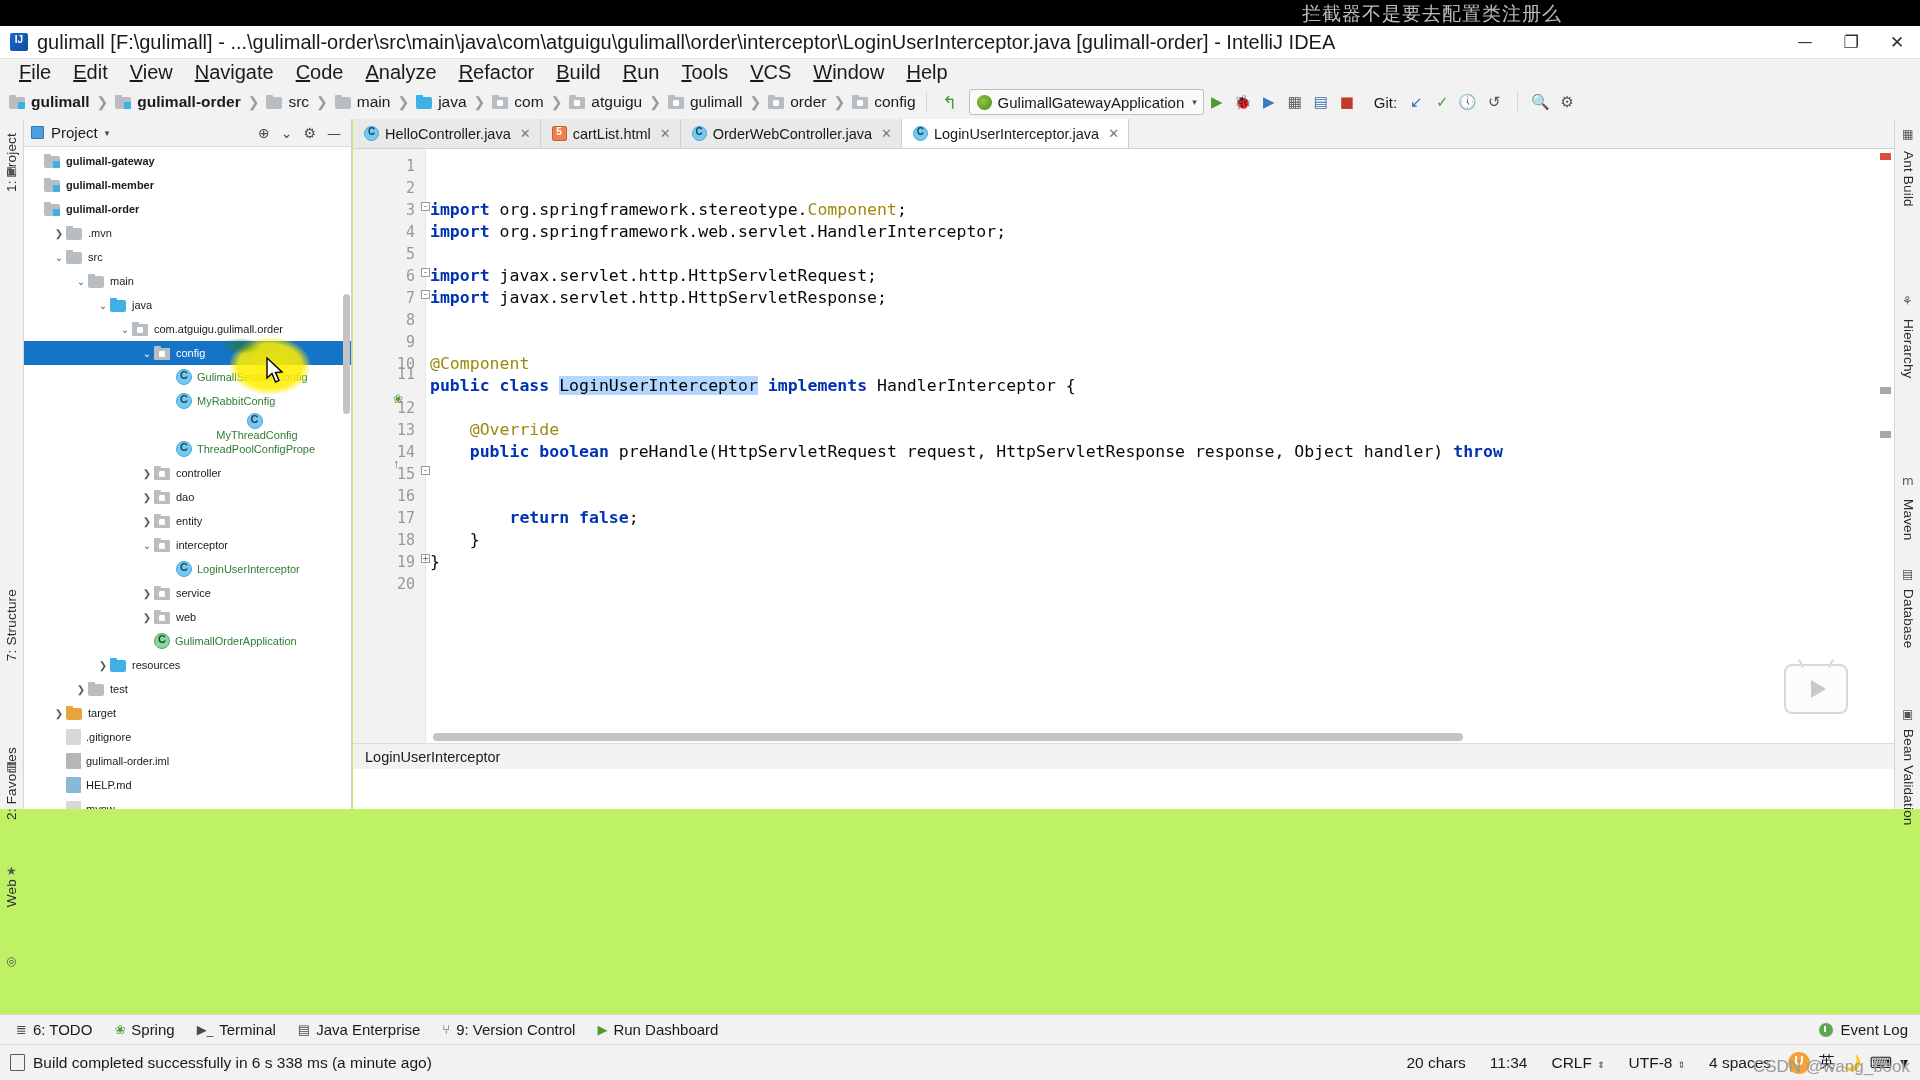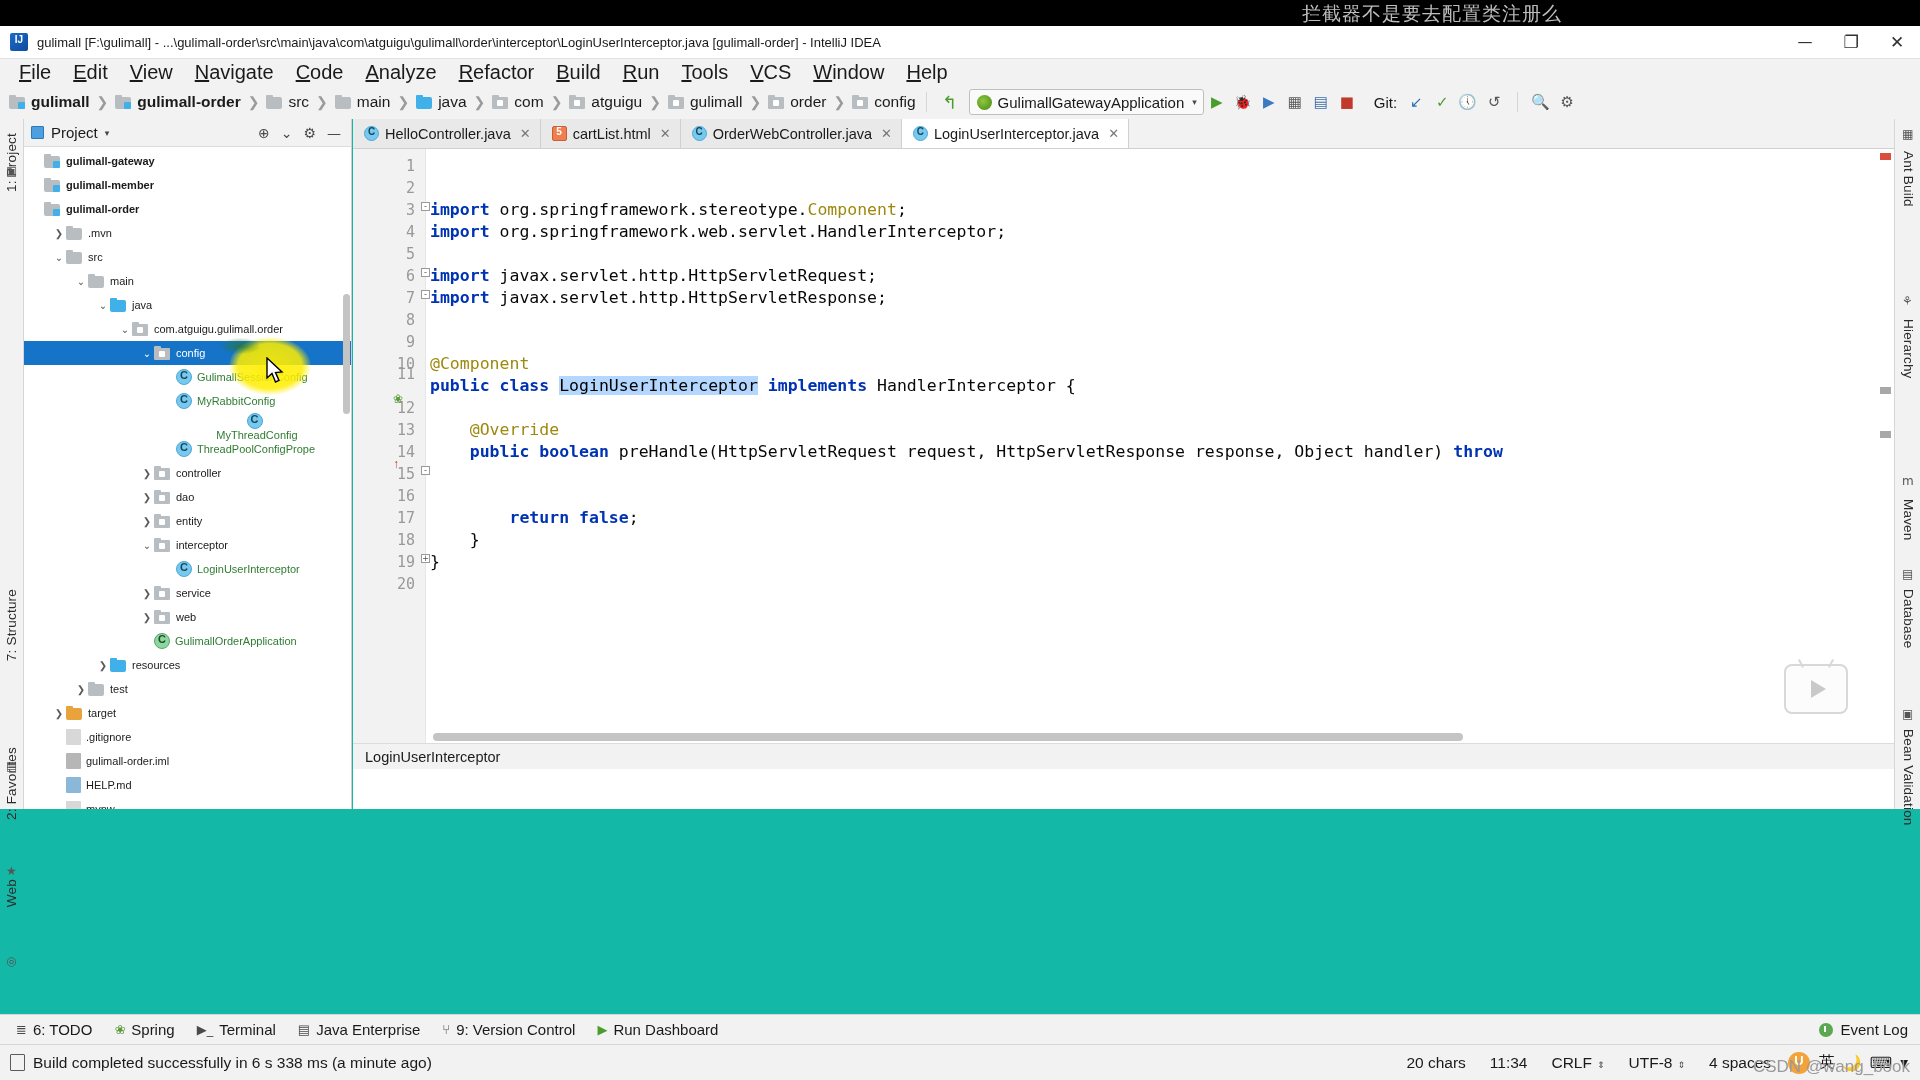--- a/index.html
+++ b/index.html
@@ -3,21 +3,21 @@
 <meta charset="utf-8">
 <style>
   * { box-sizing: border-box; margin: 0; padding: 0; }
   html, body {
     width: 1920px; height: 1080px;
     overflow: hidden;
     background: #ffffff;
     font-family: "Liberation Sans", sans-serif;
     -webkit-font-smoothing: antialiased;
   }
-  #app { position: relative; width: 1920px; height: 1080px; background: #14b8a6; padding-left: 44px; }
+  #app { position: relative; width: 1920px; height: 1080px; background: #bef264; padding-left: 44px; }
 
   
   .annot-band {
     position: absolute; left: 0; top: 0; width: 1920px; height: 26px;
     background: #000; z-index: 40;
   }
   .annot-text {
     position: absolute; right: 358px; top: 1px;
     color: #bdbdbd; font-size: 19px; letter-spacing: 1px;
     font-family: "DejaVu Sans", sans-serif; white-space: nowrap;
@@ -33,21 +33,21 @@
     width: 18px; height: 18px; margin-left: 10px; margin-right: 9px;
     background: linear-gradient(135deg,#1b6ac9 0%,#0f4c9c 100%);
     border-radius: 2px; position: relative; flex: 0 0 auto;
   }
   .ij-logo::after {
     content: "IJ"; position: absolute; left: 0; right: 0; top: 1px;
     text-align: center; font-size: 10px; color: #fff; font-weight: bold;
     font-family: "Liberation Sans", sans-serif;
   }
   .title-text {
-    font-size: 13px; color: #1a1a1a; white-space: nowrap;
+    font-size: 20px; color: #1a1a1a; white-space: nowrap;
     font-family: "Liberation Sans", sans-serif;
   }
   .win-buttons { margin-left: auto; display: flex; align-items: center; height: 33px; }
   .win-btn {
     width: 46px; height: 33px; display: flex; align-items: center; justify-content: center;
     font-size: 17px; color: #333; font-family: "DejaVu Sans", sans-serif;
   }
   .win-btn.min { align-items: flex-end; padding-bottom: 8px; font-size: 15px; }
 
   

